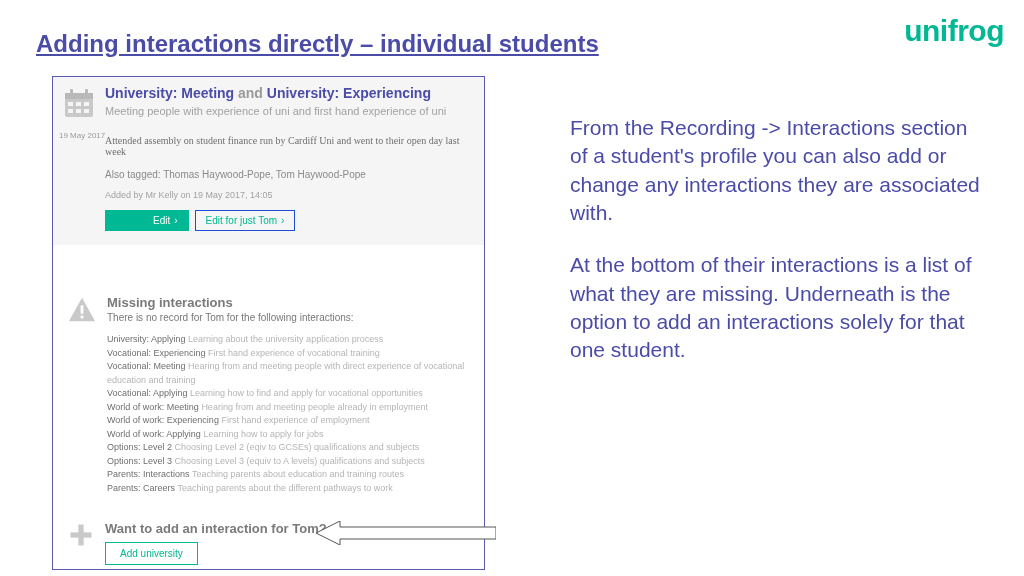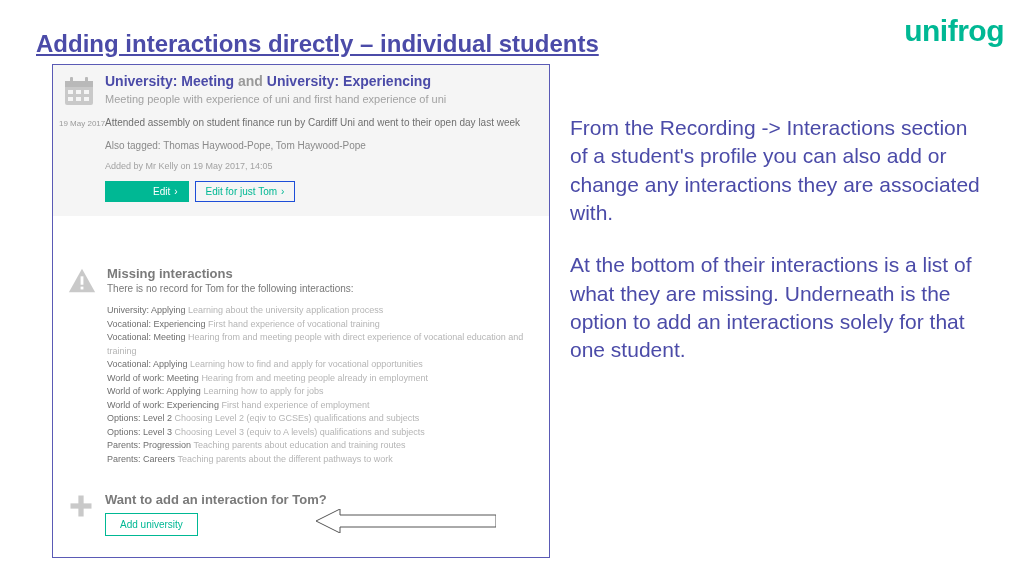--- a/index.html
+++ b/index.html
@@ -24,23 +24,23 @@
     position: absolute;
     top: 14px;
     right: 20px;
     font-size: 30px;
     font-weight: 700;
     color: #00b894;
     letter-spacing: -0.5px;
   }
   .panel {
     position: absolute;
-    top: 64px;
+    top: 76px;
     left: 52px;
-    width: 498px;
+    width: 433px;
     height: 494px;
     border: 1px solid #5a5ab5;
     background: #ffffff;
   }
   .gray-top {
     background: #f5f5f5;
     padding: 8px 10px 14px 10px;
   }
   .card-header {
     display: flex;
@@ -71,21 +71,22 @@
     position: absolute;
     left: 6px;
     top: 54px;
     font-size: 8px;
     color: #9a9a9a;
   }
   .detail {
     font-size: 10px;
     color: #6f6f6f;
     margin-left: 42px;
-    margin-top: 10px;
+    margin-top: 16px;
+    font-family: Liberation Serif, serif;
   }
   .tagged {
     font-size: 10px;
     color: #8a8a8a;
     margin-left: 42px;
     margin-top: 12px;
   }
   .added-by {
     font-size: 9px;
     color: #a2a2a2;
@@ -251,25 +252,25 @@
     </div>
     <div class="missing-body">
       <div class="missing-title">Missing interactions</div>
       <div class="missing-desc">There is no record for Tom for the following interactions:</div>
       <div class="mi-list">
           <div class="mi-row"><span class="mi-name">University: Applying </span><span>Learning about the university application process</span></div>
           <div class="mi-row"><span class="mi-name">Vocational: Experiencing </span><span>First hand experience of vocational training</span></div>
           <div class="mi-row"><span class="mi-name">Vocational: Meeting </span><span>Hearing from and meeting people with direct experience of vocational education and training</span></div>
           <div class="mi-row"><span class="mi-name">Vocational: Applying </span><span>Learning how to find and apply for vocational opportunities</span></div>
           <div class="mi-row"><span class="mi-name">World of work: Meeting </span><span>Hearing from and meeting people already in employment</span></div>
+          <div class="mi-row"><span class="mi-name">World of work: Experiencing </span><span>First hand experience of employment</span></div>
           <div class="mi-row"><span class="mi-name">World of work: Applying </span><span>Learning how to apply for jobs</span></div>
-          <div class="mi-row"><span class="mi-name">World of work: Experiencing </span><span>First hand experience of employment</span></div>
           <div class="mi-row"><span class="mi-name">Options: Level 2 </span><span>Choosing Level 2 (eqiv to GCSEs) qualifications and subjects</span></div>
           <div class="mi-row"><span class="mi-name">Options: Level 3 </span><span>Choosing Level 3 (equiv to A levels) qualifications and subjects</span></div>
-          <div class="mi-row"><span class="mi-name">Parents: Progression </span><span>Teaching parents about education and training routes</span></div>
+          <div class="mi-row"><span class="mi-name">Parents: Interactions </span><span>Teaching parents about education and training routes</span></div>
           <div class="mi-row"><span class="mi-name">Parents: Careers </span><span>Teaching parents about the different pathways to work</span></div>
         </div>
     </div>
   </div>
 
   <div class="add-section">
     <div class="plus-icon">
       <svg viewBox="0 0 32 32" width="28" height="28">
         <rect x="13" y="4" width="6" height="24" fill="#c9c9c9"></rect>
         <rect x="4" y="13" width="24" height="6" fill="#c9c9c9"></rect>

